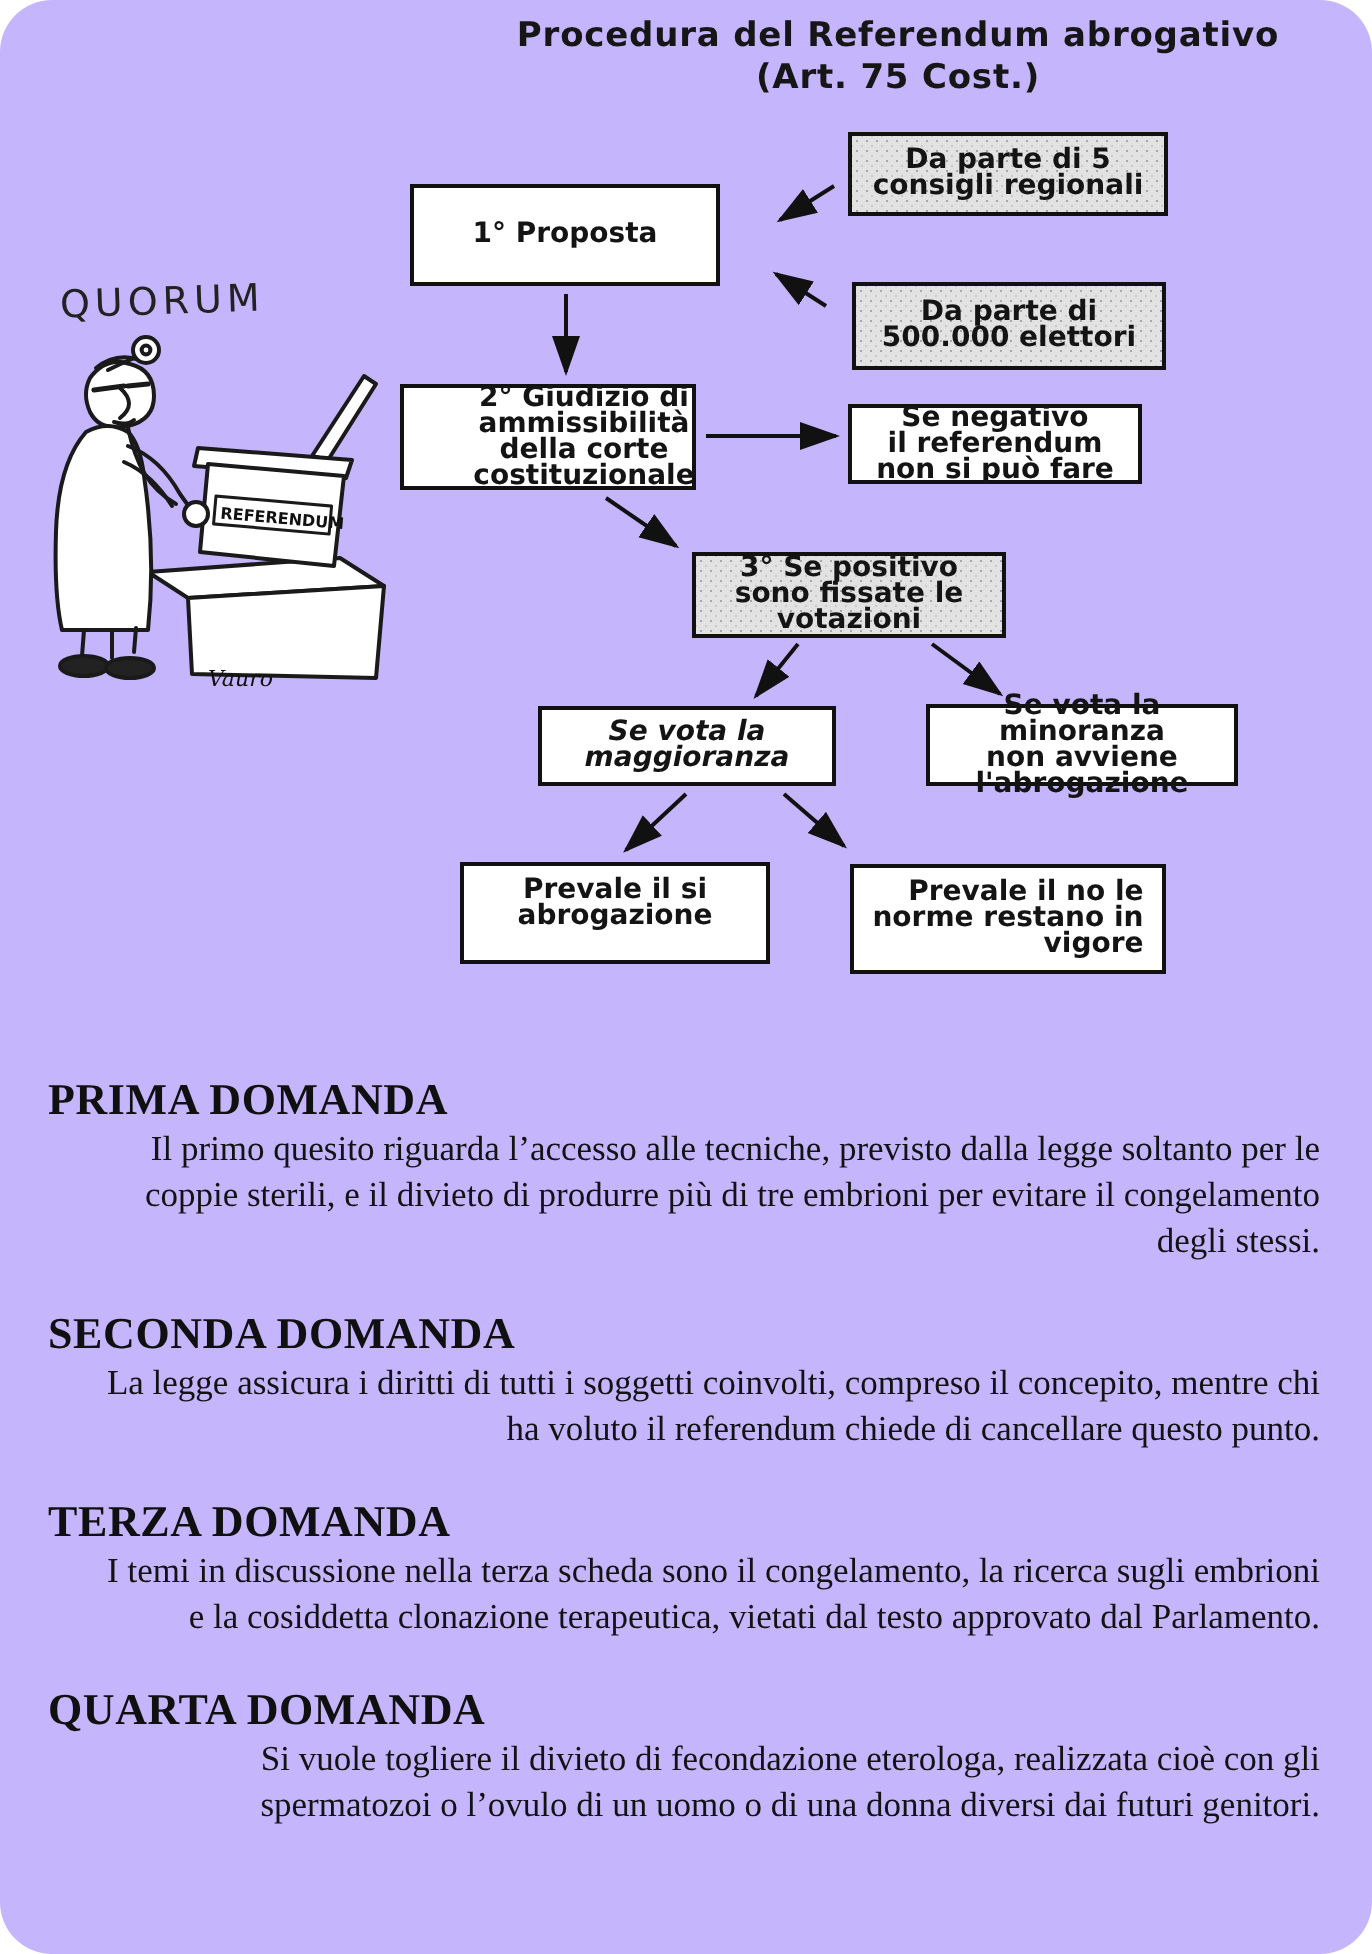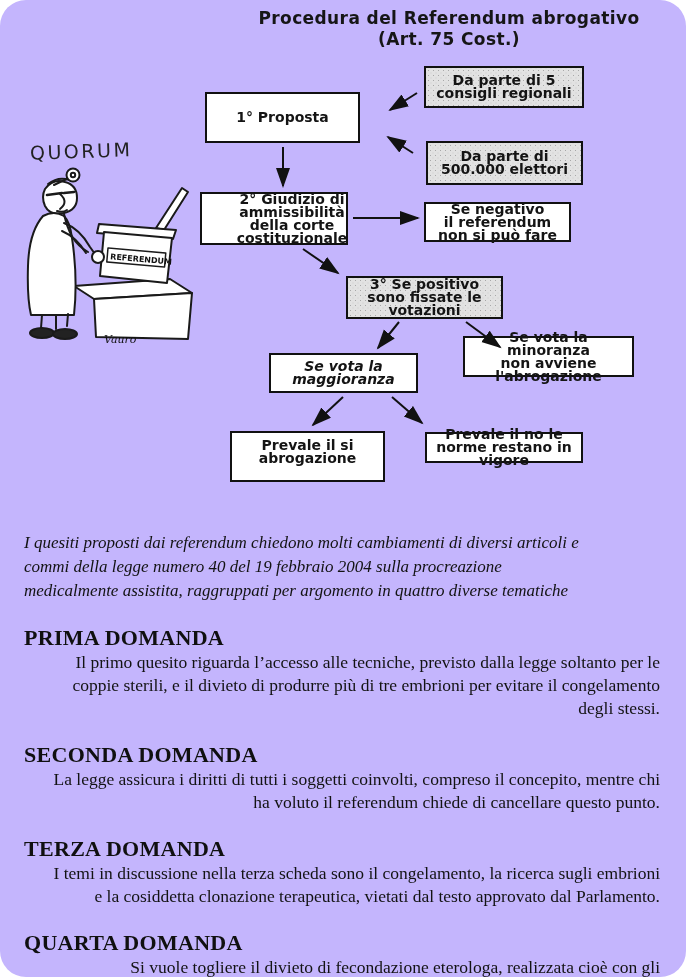--- a/index.html
+++ b/index.html
@@ -132,30 +132,30 @@
     </div>
     <div class="node shaded" style="left:346px; top:276px; width:157px; height:43px;">
       <span>3° Se positivo
 sono fissate le
 votazioni</span>
     </div>
     <div class="node" style="left:269px; top:353px; width:149px; height:40px;font-style:italic;">
       <span>Se vota la
 maggioranza</span>
     </div>
-    <div class="node" style="left:463px; top:336px; width:171px; height:41px;">
+    <div class="node" style="left:463px; top:352px; width:156px; height:41px;">
       <span>Se vota la minoranza
 non avviene
 l'abrogazione</span>
     </div>
     <div class="node tall" style="left:230px; top:431px; width:155px; height:51px;">
       <span>Prevale il si
 abrogazione</span>
     </div>
-    <div class="node" style="left:425px; top:432px; width:158px; height:31px;">
+    <div class="node" style="left:425px; top:432px; width:158px; height:55px;text-align:right;">
       <span>Prevale il no le
 norme restano in
 vigore</span>
     </div>
 
     <svg class="arrows" width="686" height="515">
       <defs>
         <marker id="ah" markerWidth="12" markerHeight="10" refX="9" refY="3.5" orient="auto">
           <path d="M0,0 L10,3.5 L0,7 Z" fill="#111"></path>
         </marker>
@@ -168,23 +168,20 @@
         <line x1="303" y1="249" x2="338" y2="273" marker-end="url(#ah)"></line>
         <line x1="399" y1="322" x2="378" y2="348" marker-end="url(#ah)"></line>
         <line x1="466" y1="322" x2="500" y2="347" marker-end="url(#ah)"></line>
         <line x1="343" y1="397" x2="313" y2="425" marker-end="url(#ah)"></line>
         <line x1="392" y1="397" x2="422" y2="423" marker-end="url(#ah)"></line>
       </g>
     </svg>
   </div>
 
   <div class="textblock">
-    <p class="intro">I quesiti proposti dai referendum chiedono molti cambiamenti di diversi articoli e
-commi della legge numero 40 del 19 febbraio 2004 sulla procreazione
-medicalmente assistita, raggruppati per argomento in quattro diverse tematiche</p>
 
     <div class="section">
       <h3>PRIMA DOMANDA</h3>
       <p>Il primo quesito riguarda l’accesso alle tecniche, previsto dalla legge soltanto per le
 coppie sterili, e il divieto di produrre più di tre embrioni per evitare il congelamento
 degli stessi.</p>
     </div>
 
     <div class="section">
       <h3>SECONDA DOMANDA</h3>

